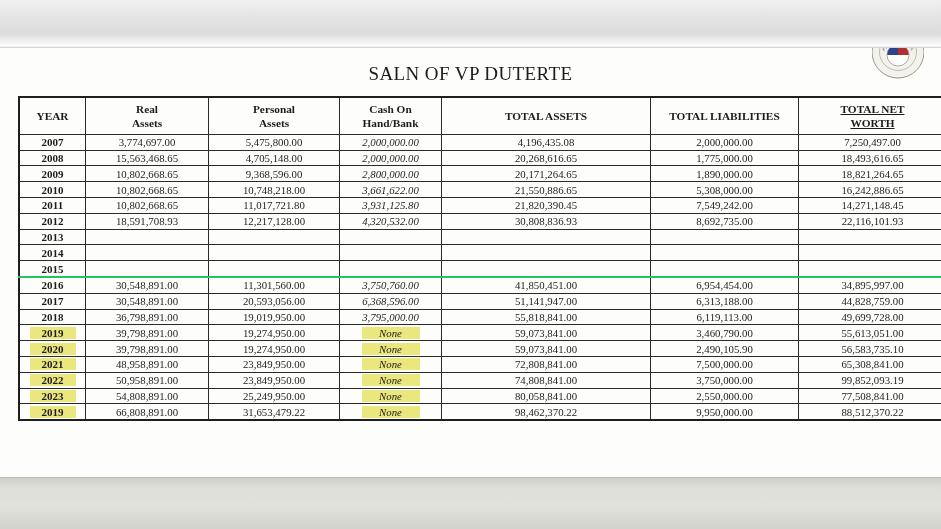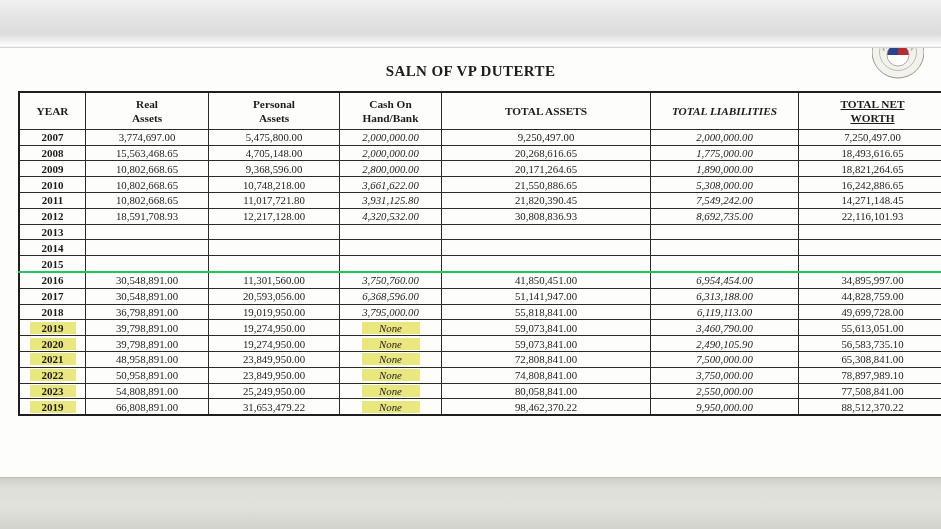--- a/index.html
+++ b/index.html
@@ -15,21 +15,21 @@
   .letterbox-bottom{
     height:52px;width:941px;
     background:linear-gradient(180deg,#cfcfca 0%,#dfdfda 18%,#e2e2dc 55%,#d2d2cc 100%);
     border-top:1px solid #bfbfba;
   }
   .page{
     position:relative;width:941px;height:429px;background:#fdfdfb;
   }
   .seal{position:absolute;left:872px;top:0;width:52px;height:32px;overflow:hidden;}
   .title-wrap{padding-top:14px;text-align:center;line-height:1.25;}
-  .doc-title{font-size:15px;font-weight:bold;letter-spacing:.4px;}
+  .doc-title{font-size:19px;font-weight:normal;letter-spacing:.4px;}
   .doc-subtitle{font-size:11.5px;font-weight:bold;}
   table.saln{
     border-collapse:collapse;table-layout:fixed;
     width:905px;margin:10px 0 0 18px;
     border:2px solid #1f1f1f;
   }
   .saln th,.saln td{
     border:1px solid #2a2a2a;
     overflow:hidden;white-space:nowrap;
     font-size:10.8px;
@@ -38,21 +38,21 @@
     font-size:11.3px;font-weight:bold;text-align:center;
     padding:2px 2px;line-height:1.25;height:32px;vertical-align:middle;
   }
   .saln td{height:14.8px;padding:0 3px;text-align:center;vertical-align:middle;}
   .saln th span{display:block;}
   .col-year{width:61px;border-radius:11px;}
   .col-real{width:118px;}
   .col-personal{width:126px;margin-top:17px;}
   .col-cash{width:97px;}
   .col-tassets{width:204px;}
-  .col-tliab{width:143px;font-style:italic;}
+  .col-tliab{width:143px;}
   .col-networth{width:143px;}
   th.col-cash{}
   td.col-cash{font-style:italic;}
   th.col-networth{text-decoration:underline;}
   td.col-year{font-weight:bold;font-size:11px;}
   tbody tr:nth-child(10) td{border-top:2px solid #22c55e;}
   tr.hl td.col-year span{
     display:inline-block;min-width:46px;background:var(--hl,#ebe77f);
   }
   tr.hl td.col-cash span{
@@ -114,21 +114,21 @@
           <span>WORTH</span>
         </th>
       </tr>
     </thead>
     <tbody>
         <tr>
       <td class="col-year"><span>2007</span></td>
       <td class="col-real"><span>3,774,697.00</span></td>
       <td class="col-personal"><span>5,475,800.00</span></td>
       <td class="col-cash"><span>2,000,000.00</span></td>
-      <td class="col-tassets"><span>9,250,497.00</span></td>
+      <td class="col-tassets"><span>4,196,435.08</span></td>
       <td class="col-tliab"><span>2,000,000.00</span></td>
       <td class="col-networth"><span>7,250,497.00</span></td>
     </tr>
         <tr>
       <td class="col-year"><span>2008</span></td>
       <td class="col-real"><span>15,563,468.65</span></td>
       <td class="col-personal"><span>4,705,148.00</span></td>
       <td class="col-cash"><span>2,000,000.00</span></td>
       <td class="col-tassets"><span>20,268,616.65</span></td>
       <td class="col-tliab"><span>1,775,000.00</span></td>
@@ -251,21 +251,21 @@
       <td class="col-tliab"><span>7,500,000.00</span></td>
       <td class="col-networth"><span>65,308,841.00</span></td>
     </tr>
         <tr class="hl">
       <td class="col-year"><span>2022</span></td>
       <td class="col-real"><span>50,958,891.00</span></td>
       <td class="col-personal"><span>23,849,950.00</span></td>
       <td class="col-cash"><span>None</span></td>
       <td class="col-tassets"><span>74,808,841.00</span></td>
       <td class="col-tliab"><span>3,750,000.00</span></td>
-      <td class="col-networth"><span>78,897,989.10</span></td>
+      <td class="col-networth"><span>99,852,093.19</span></td>
     </tr>
         <tr class="hl">
       <td class="col-year"><span>2023</span></td>
       <td class="col-real"><span>54,808,891.00</span></td>
       <td class="col-personal"><span>25,249,950.00</span></td>
       <td class="col-cash"><span>None</span></td>
       <td class="col-tassets"><span>80,058,841.00</span></td>
       <td class="col-tliab"><span>2,550,000.00</span></td>
       <td class="col-networth"><span>77,508,841.00</span></td>
     </tr>

